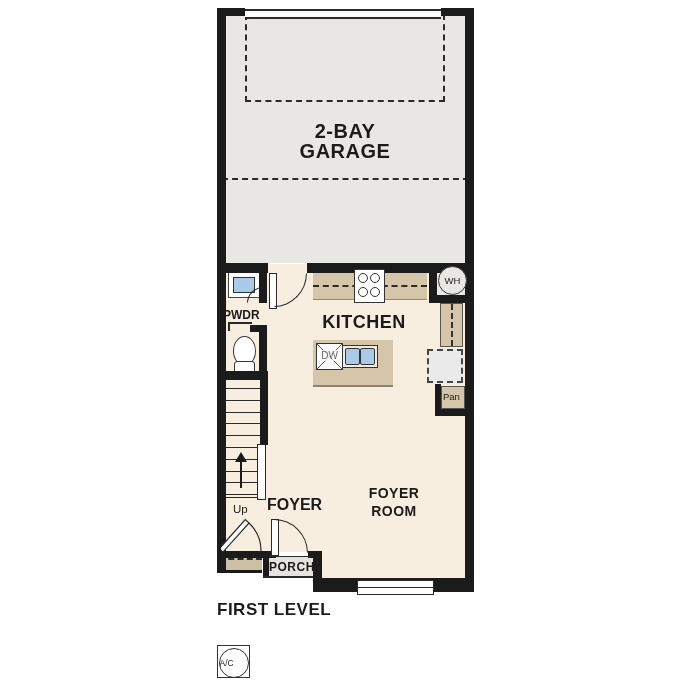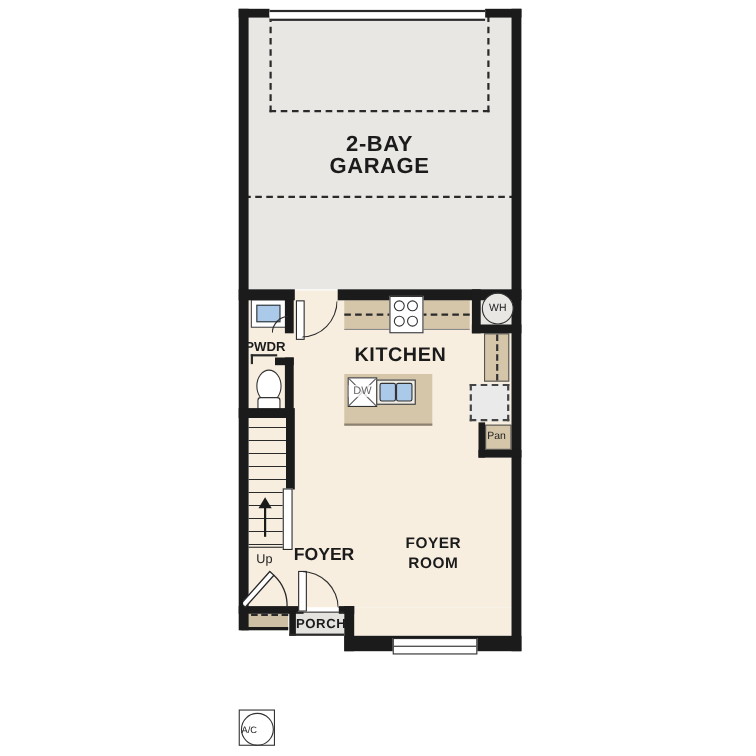--- a/index.html
+++ b/index.html
@@ -169,19 +169,20 @@
   <div class="lbl bold ctr" style="left:344px;top:484px;width:100px;font-size:14px;line-height:18px;letter-spacing:0.5px;">
     <div>FOYER</div>
     <div>ROOM</div>
   </div>
   <div class="lbl bold" style="left:223px;top:308px;font-size:12px;">PWDR</div>
   <div class="lbl bold" style="left:267px;top:496px;font-size:16px;">FOYER</div>
   <div class="lbl" style="left:233px;top:503px;font-size:11.5px;">Up</div>
   <div class="lbl bold" style="left:269px;top:560px;font-size:12px;letter-spacing:0.5px;">PORCH</div>
   <div class="lbl" style="left:443px;top:391px;font-size:9.5px;">Pan</div>
 
+  <div class="lbl bold" style="left:217px;top:600px;font-size:17px;letter-spacing:0.5px;">FIRST LEVEL</div>
   <div class="abs" style="left:217px;top:645px;width:31px;height:31px;border:1.2px solid #333;background:#fff;z-index:5;">
     <div class="circle" style="position:absolute;left:0.5px;top:1.5px;width:28px;height:28px;border:1.2px solid #333;">
       <div class="lbl" style="left:0;top:9px;width:28px;text-align:left;font-size:8.5px;color:#222;">A/C</div>
     </div>
   </div>
 
 </div>
 
 </body></html>

